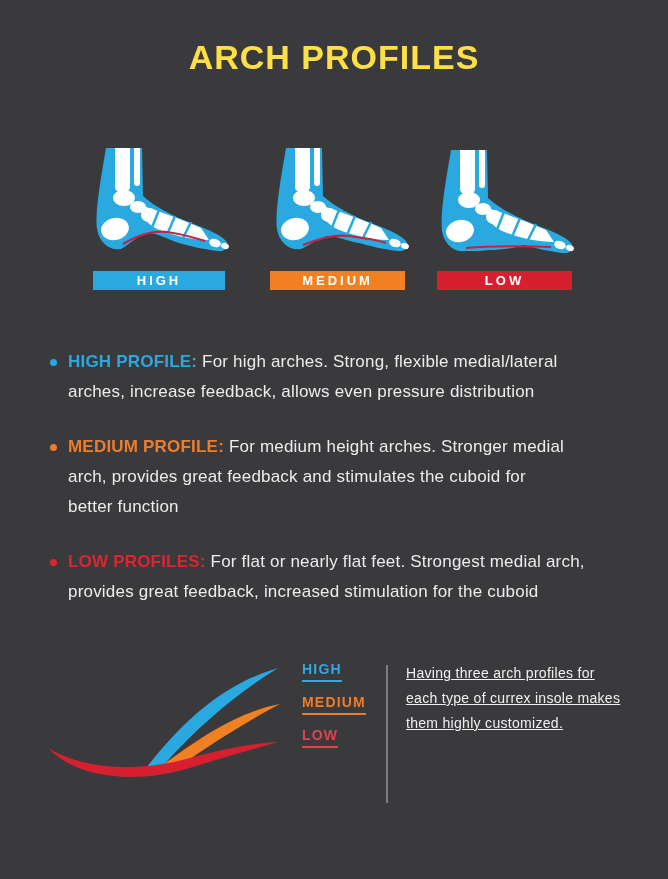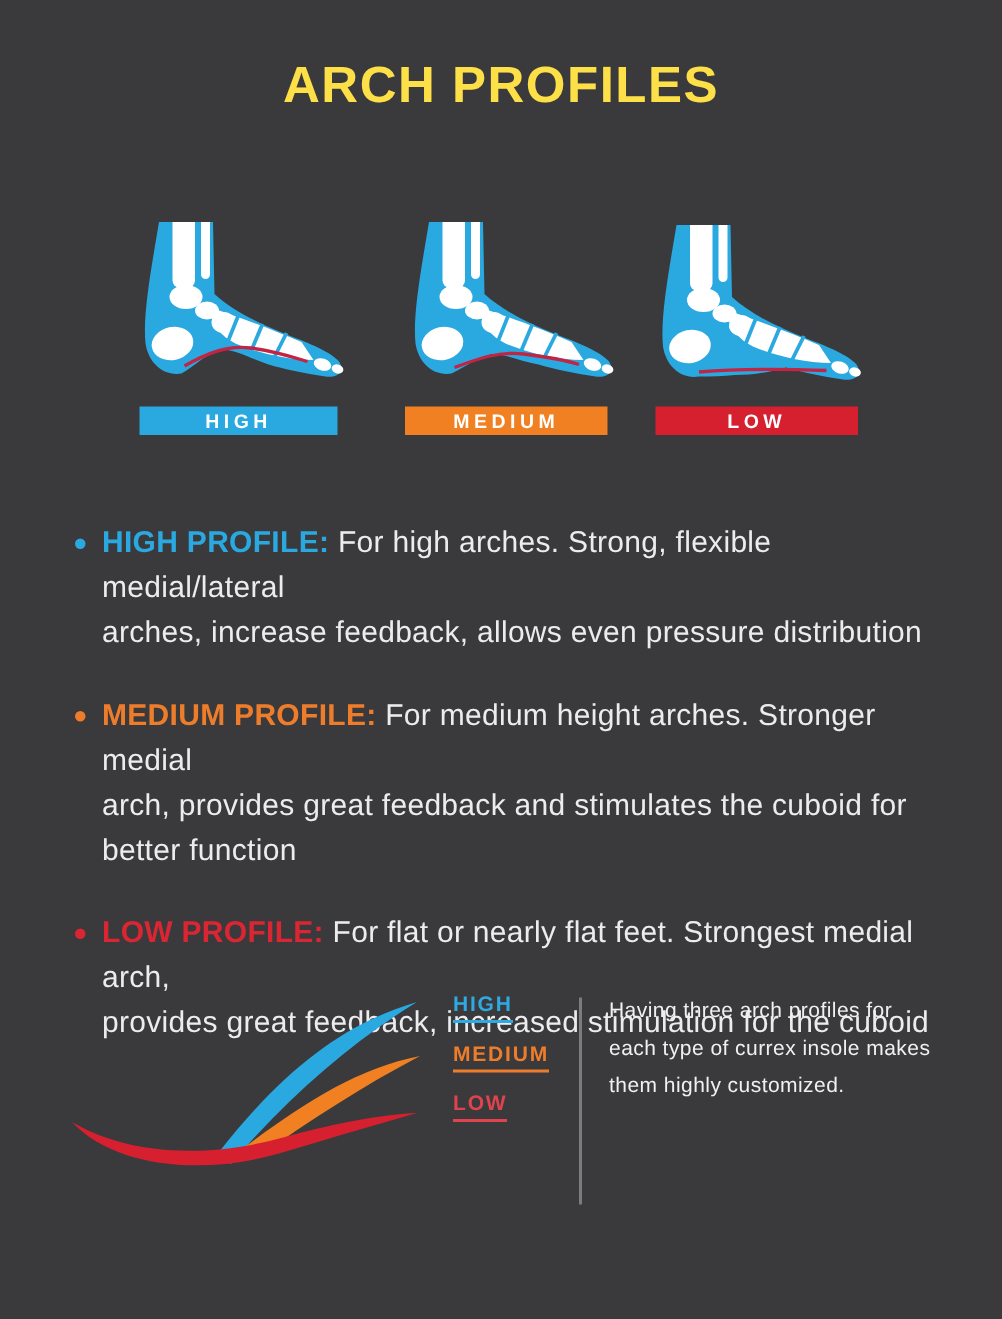--- a/index.html
+++ b/index.html
@@ -47,21 +47,21 @@
     position: absolute;
     left: 50px;
     top: 347px;
     width: 585px;
     color: #ececec;
   }
   .bullet-item {
     position: relative;
     padding-left: 18px;
     margin-bottom: 25px;
-    font-size: 20px;
+    font-size: 17px;
     line-height: 30px;
     letter-spacing: 0.2px;
   }
   .bullet-item .dot {
     position: absolute;
     left: 0;
     top: 12px;
     width: 7px;
     height: 7px;
     border-radius: 50%;
@@ -88,20 +88,21 @@
   }
   .note {
     position: absolute;
     left: 406px;
     top: 661px;
     width: 230px;
     color: #f0f0f0;
     font-size: 14px;
     line-height: 25px;
     letter-spacing: 0.3px;
+    text-decoration: underline;
   }
 </style>
 </head>
 <body>
 
 <div class="page" style="background: rgb(58, 57, 60);">
 
   <div class="title" style="color: #fde047;">ARCH PROFILES</div>
 
   <div class="foot-figure" id="foot-high">
@@ -181,21 +182,21 @@
       <div class="bullet-item">
         <span class="dot" style="background: rgb(42, 168, 224);"></span>
         <div><span class="bullet-heading" style="color: rgb(42, 168, 224);">HIGH PROFILE: </span>For high arches. Strong, flexible medial/lateral<br>arches, increase feedback, allows even pressure distribution</div>
       </div>
       <div class="bullet-item">
         <span class="dot" style="background: rgb(238, 125, 43);"></span>
         <div><span class="bullet-heading" style="color: rgb(238, 125, 43);">MEDIUM PROFILE: </span>For medium height arches. Stronger medial<br>arch, provides great feedback and stimulates the cuboid for<br>better function</div>
       </div>
       <div class="bullet-item">
         <span class="dot" style="background: rgb(217, 38, 50);"></span>
-        <div><span class="bullet-heading" style="color: rgb(217, 38, 50);">LOW PROFILE: </span>For flat or nearly flat feet. Strongest medial arch,<br>provides great feedback, increased stimulation for the cuboid</div>
+        <div><span class="bullet-heading" style="color: rgb(217, 38, 50);">LOW PROFILES: </span>For flat or nearly flat feet. Strongest medial arch,<br>provides great feedback, increased stimulation for the cuboid</div>
       </div>
     </div>
 
   <svg class="curves-svg" viewBox="0 0 300 150">
     <path class="fill-blue" d="M 238 18 C 190 32 150 62 106 118 L 114 126 C 155 78 196 44 238 18 Z" fill="#2aa8e0"></path>
     <path class="fill-orange" d="M 240 54 C 198 62 162 86 124 114 L 131 122 C 168 96 202 74 240 54 Z" fill="#f08021"></path>
     <path class="fill-red" d="M 8 98 C 42 118 92 124 150 108 C 186 98 216 93 238 92 C 206 101 176 110 146 119 C 94 134 36 128 8 98 Z" fill="#d6202f"></path>
   </svg>
 
   <div class="legend">

